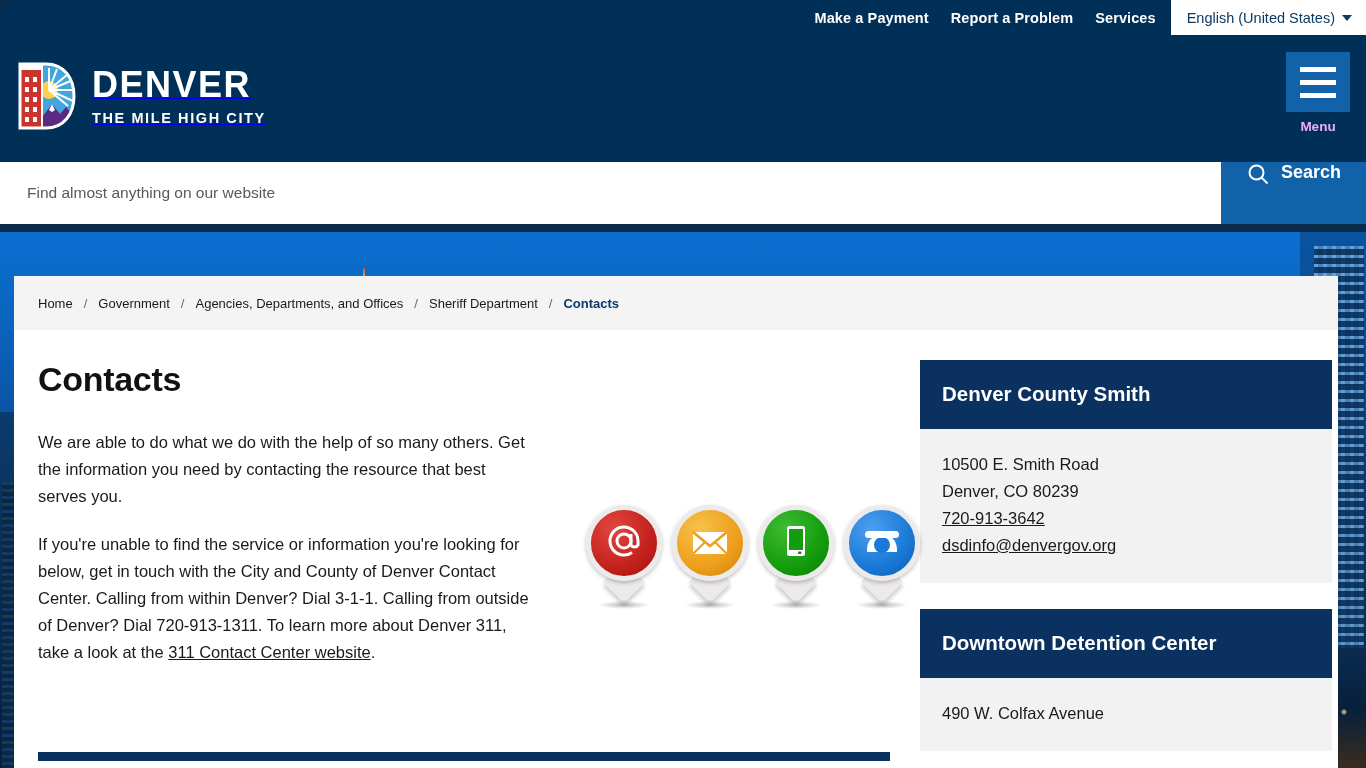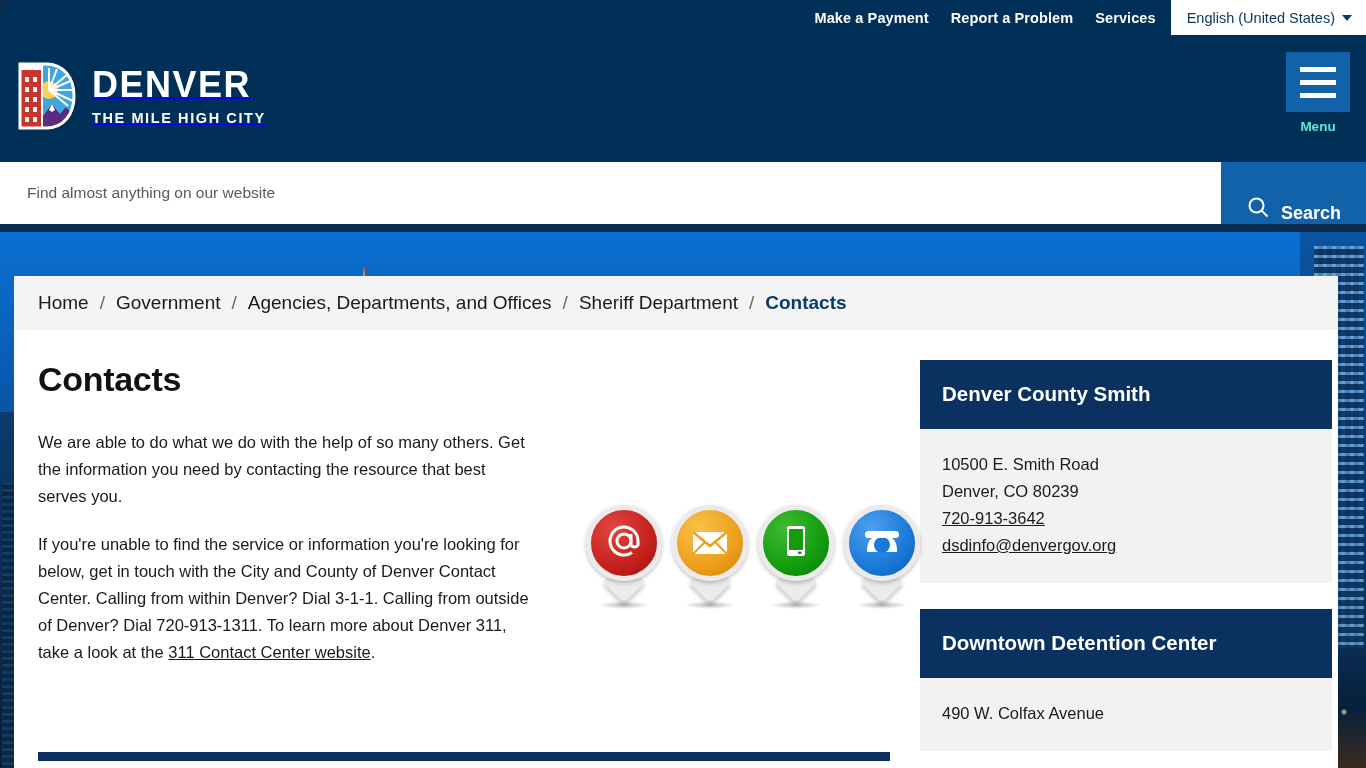--- a/index.html
+++ b/index.html
@@ -99,49 +99,49 @@
     margin-top: 37px;
   }
   .logo-txt-2 {
     color:#fff; font-size: 14.5px; font-weight: bold; letter-spacing: 1.6px; margin-top: 7px;
   }
 
   
   .menu-btn { position:absolute; right: 16px; top: 52px; width: 64px; text-align:center; }
   .menu-sq { width: 64px; height: 60px; background: #1162a8; display:flex; flex-direction:column; justify-content:center; align-items:center; gap: 8px; }
   .menu-bar { width: 36px; height: 5px; background:#fff; }
-  .menu-label { color:#5eead4; font-size: 13.5px; font-weight: bold; margin-top: 7px; }
+  .menu-label { color:#f0abfc; font-size: 13.5px; font-weight: bold; margin-top: 7px; }
 
   
   .searchbar {
     position:absolute; left: 0; top: 162px; width: 1366px; height: 62px;
     background:#fff; display:flex; align-items:stretch;
   }
   .search-input {
     flex: 1; border: 0; outline: none; background: transparent;
     font-size: 15.5px; color: #111; padding-left: 27px;
     font-family: "Liberation Sans", sans-serif;
   }
   .search-input::placeholder { color: #555a5e; }
   .search-btn {
     width: 145px; background:#1162a8; border:0; color:#fff;
-    display:flex; align-items:flex-end; justify-content:center; gap: 11px;
+    display:flex; align-items:flex-start; justify-content:center; gap: 11px;
     font-size: 18px; font-weight: bold; cursor:pointer;
     font-family: "Liberation Sans", sans-serif;
     margin-left: 36px;
   }
 
   
   .content-card {
     position:absolute; left: 14px; top: 276px; width: 1324px; height: 492px;
     background:#fff; overflow:hidden;
   }
   .breadcrumb {
     height: 54px; background: #f4f4f4; display:flex; align-items:center;
-    padding-left: 24px; gap: 0px; font-size: 19px;
+    padding-left: 24px; gap: 0px; font-size: 13px;
   }
   .bc-link { color:#1a1a1a; text-decoration:none; }
   .bc-sep { color:#6a6a6a; margin: 0 11px; }
   .bc-current { color:#0a3a6b; font-weight:bold; }
 
   .body-grid { display:flex; padding: 30px 24px 0 24px; }
   .col-main { width: 880px; position:relative; }
   .col-side { width: 420px; padding-left: 26px; }
 
   h1.page-title {

